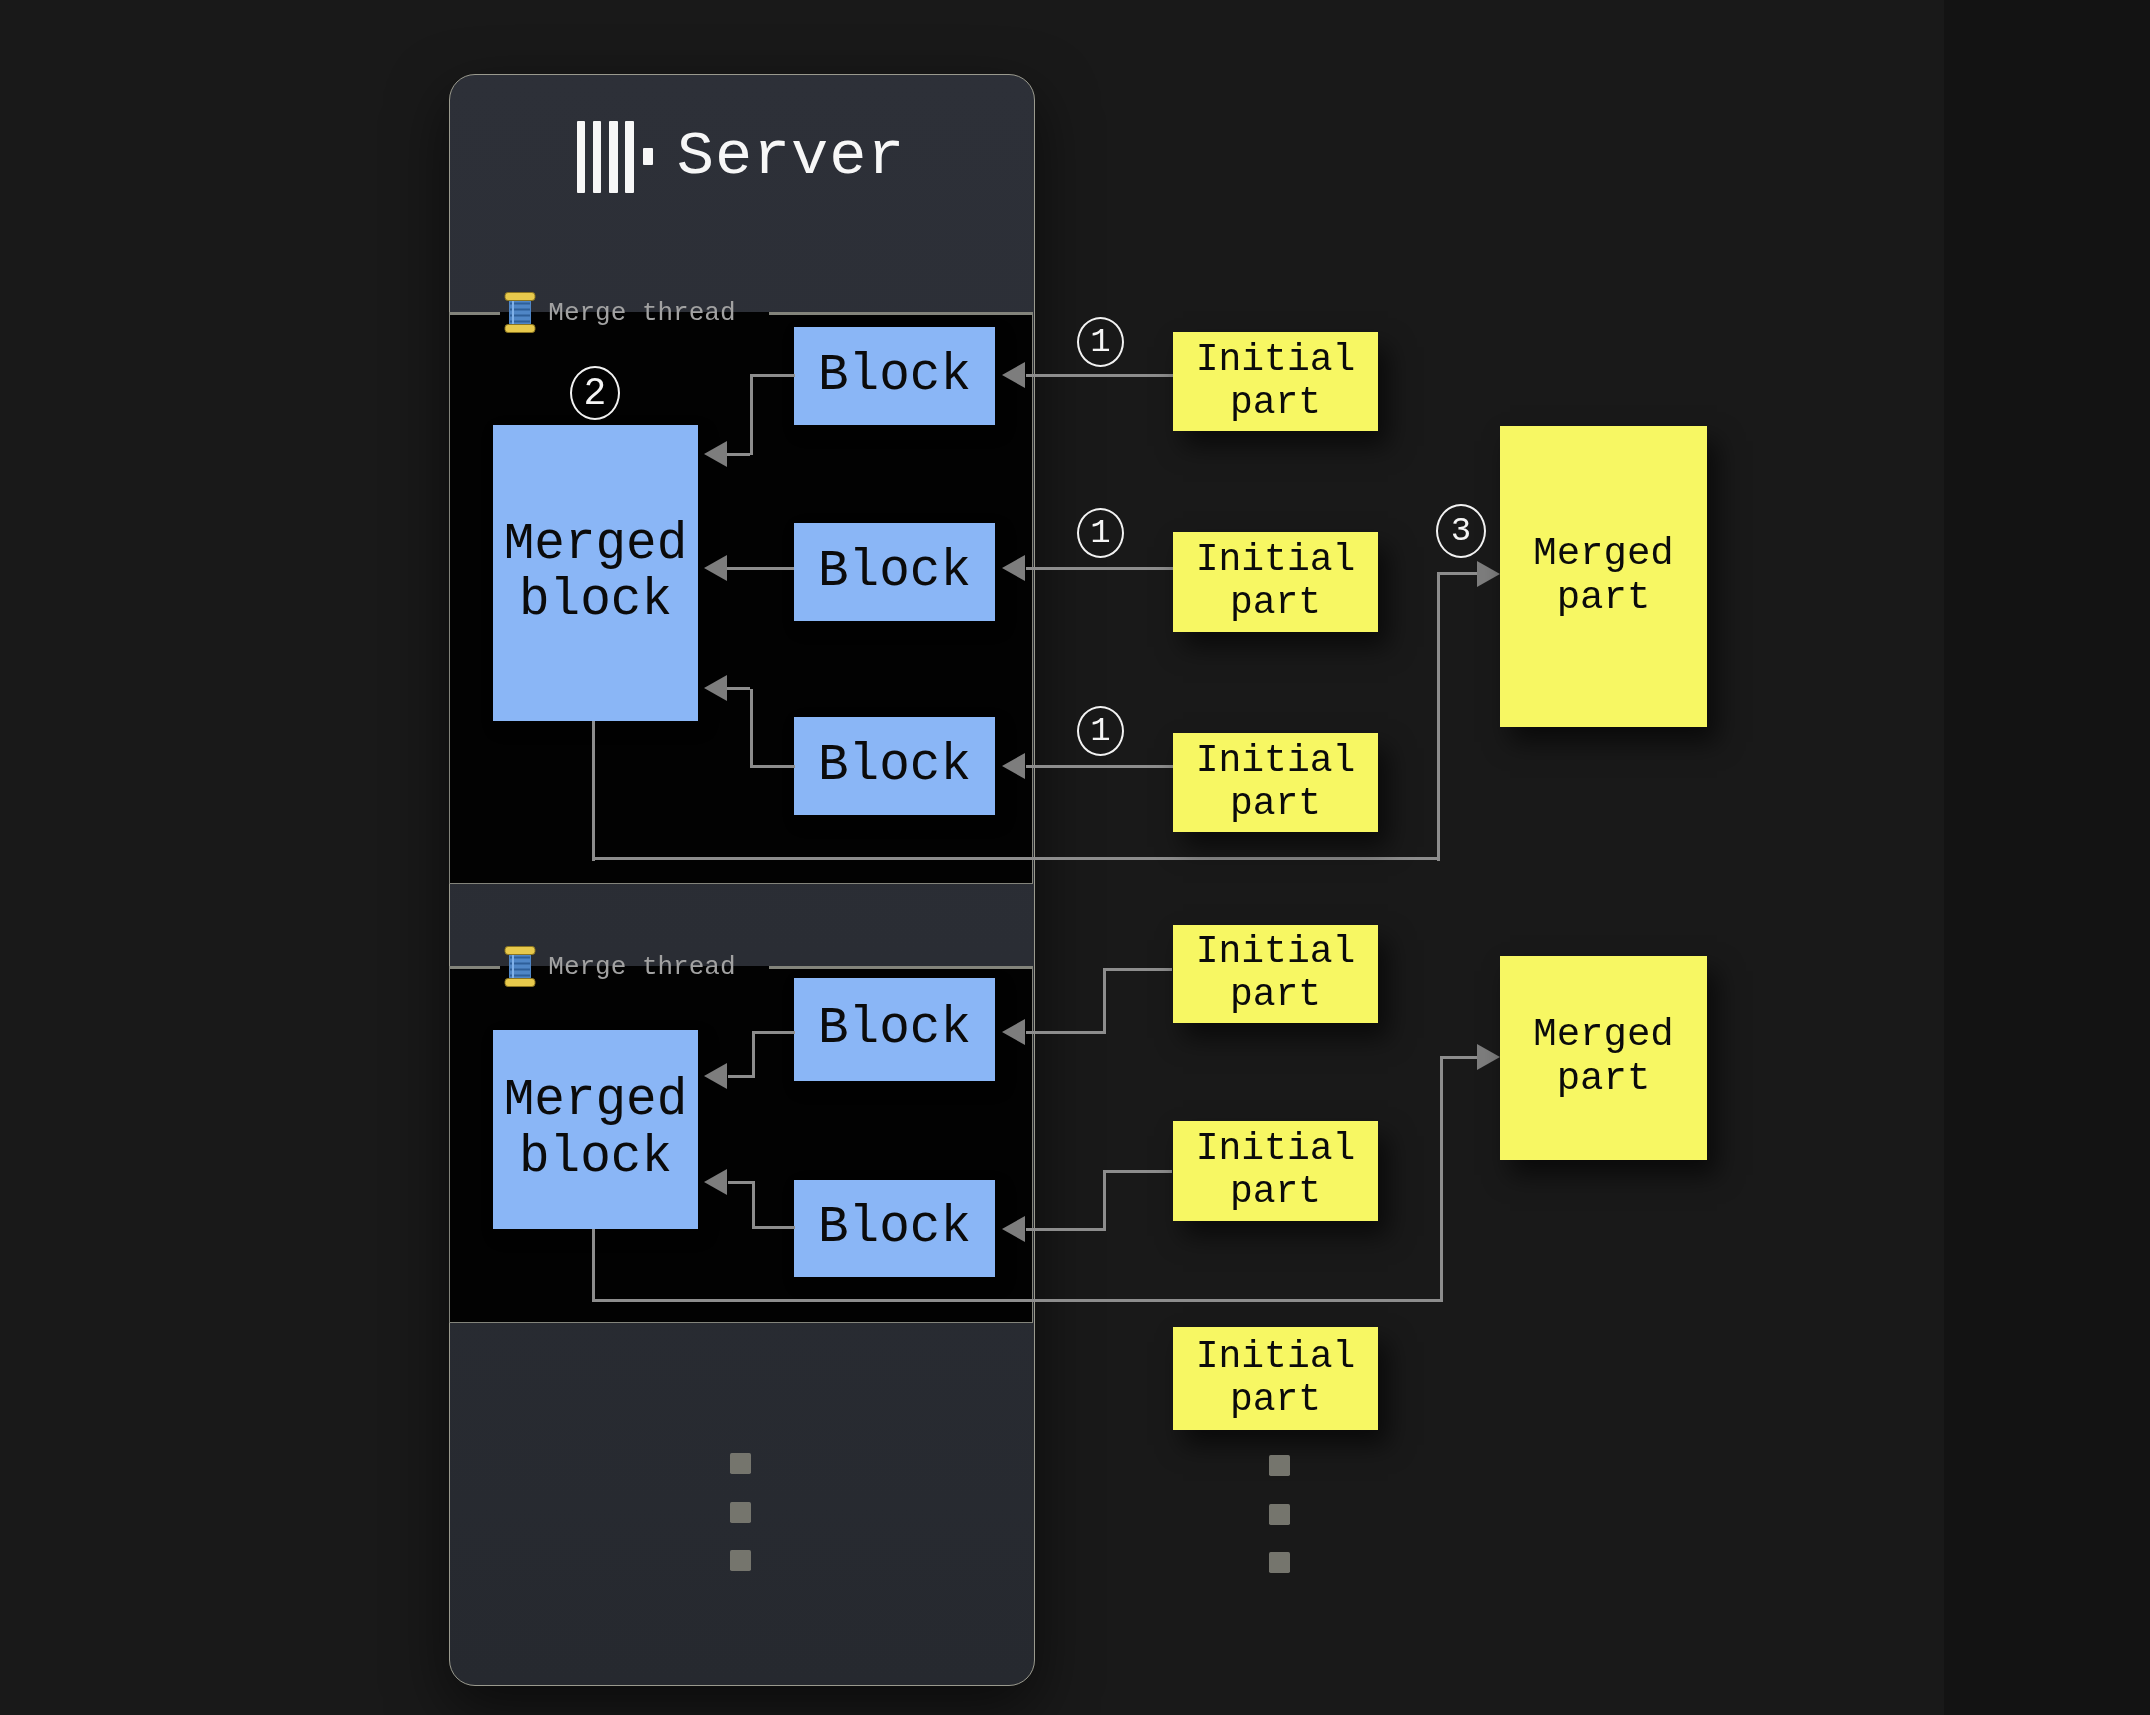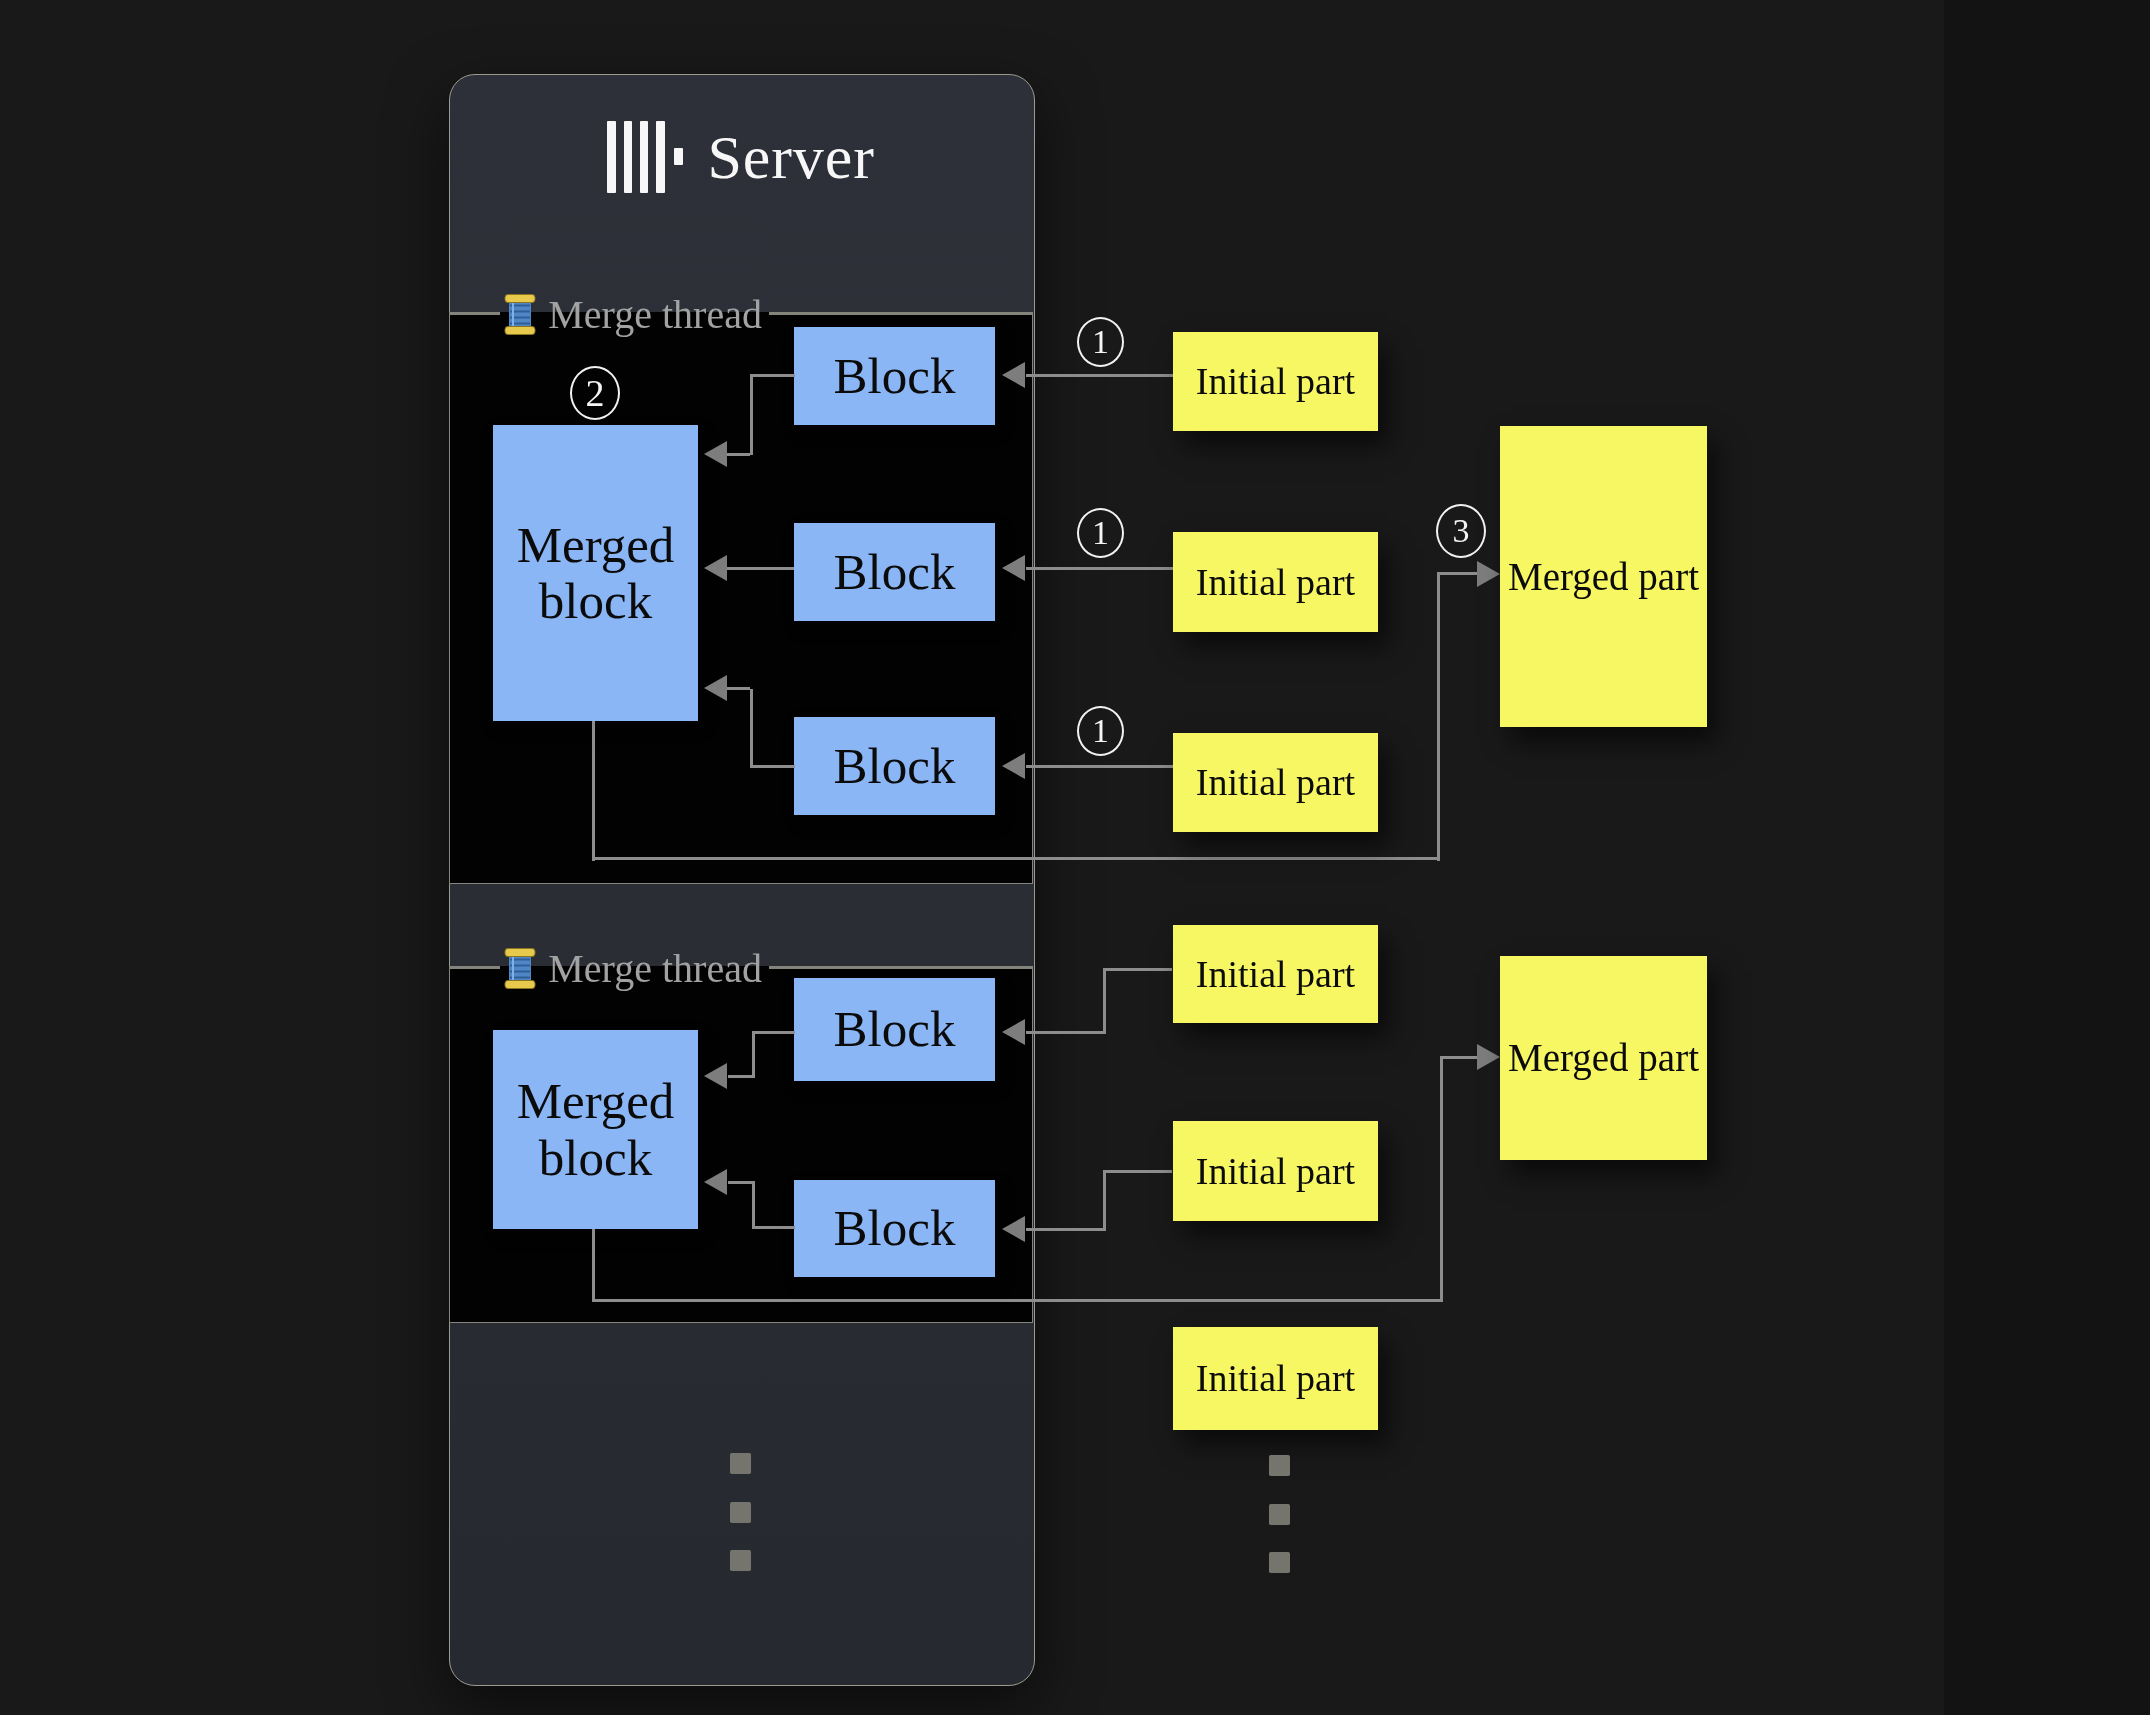--- a/index.html
+++ b/index.html
@@ -1,21 +1,21 @@
 <!DOCTYPE html>
 <html style="font-size:13.7px"><head>
 <meta charset="utf-8">
 <style>
   html,body{margin:0;padding:0;background:#131313;}
   .stage{
     position:relative;
     width:1944px;height:1716px;
     background:#191919;
     overflow:hidden;
-    font-family:Liberation Serif, serif;
+    font-family:Liberation Mono, monospace;
   }
   
   .server-panel{
     position:absolute;left:449px;top:74px;width:584px;height:1610px;
     background:linear-gradient(180deg,#2d3038 0%,#2a2d34 55%,#26292f 100%);
     border:1.7px solid #9a9a8e;border-radius:26px;
     box-shadow:0 22px 60px rgba(0,0,0,.55);
   }
   .server-header{
     position:absolute;left:449px;top:118px;width:584px;height:77px;
@@ -27,21 +27,21 @@
   .server-title{color:#f7f7f7;font-size:62px;line-height:74px;letter-spacing:0.9px;}
   
   .thread-box{
     position:absolute;left:449px;width:584px;background:#020202;
     border:1.7px solid #83847b;border-top:none;box-sizing:border-box;
   }
   .tb1{top:312px;height:572px;}
   .tb2{top:966px;height:357px;}
   .tseg{position:absolute;height:2.6px;background:#83847b;}
   .legend{position:absolute;display:flex;align-items:center;gap:10.3px;}
-  .legend-label{color:#a2a2a2;font-size:40px;white-space:nowrap;}
+  .legend-label{color:#a2a2a2;font-size:26px;white-space:nowrap;}
   
   .box{position:absolute;display:flex;align-items:center;justify-content:center;
        text-align:center;color:#0b0b0b;box-sizing:border-box;}
   .box-blue{background:#8ab6f6;font-size:51px;line-height:1.1;
             box-shadow:5.1px 6.8px 13.7px rgba(0,0,0,.35);}
   .box-yellow{background:#f7f763;font-size:39px;line-height:1.12;
             box-shadow:10.3px 15.4px 24px rgba(0,0,0,.6);}
   
   .badge{position:absolute;width:43px;height:46px;border:2.6px solid #f2f2f2;border-radius:50%;
          color:#f5f5f5;display:flex;align-items:center;justify-content:center;

